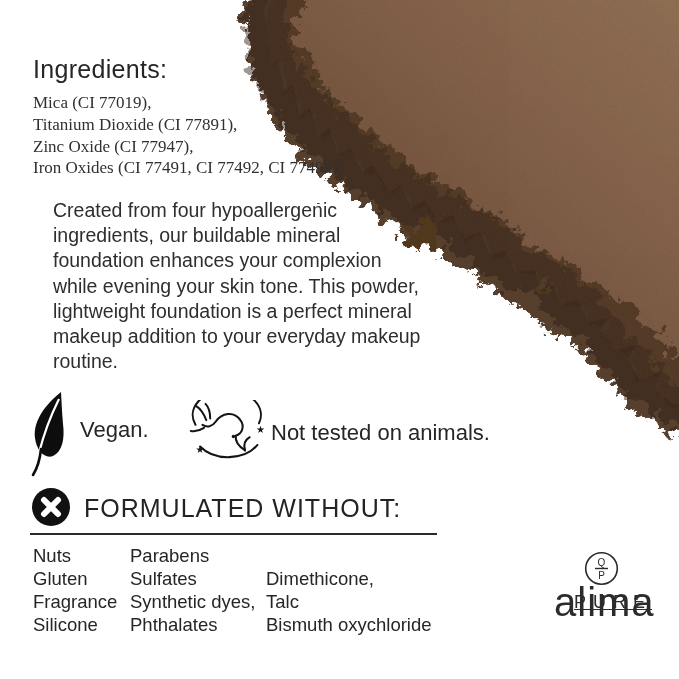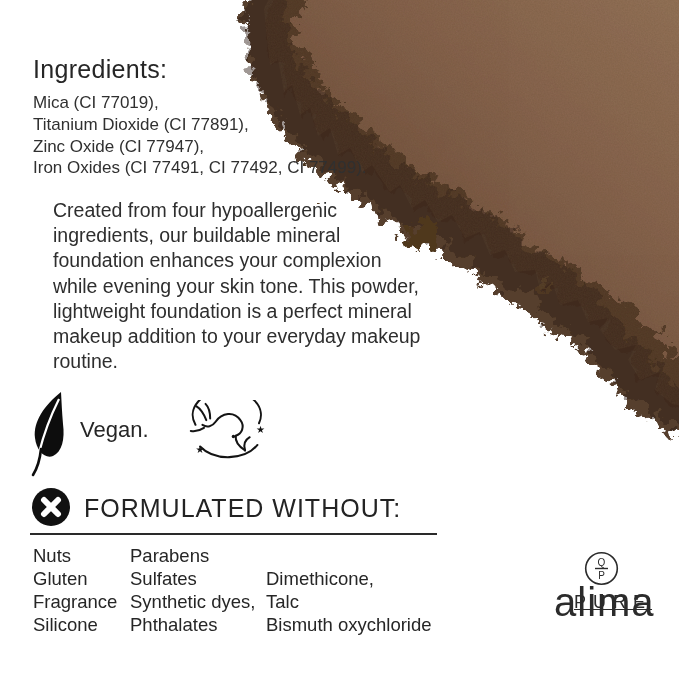--- a/index.html
+++ b/index.html
@@ -5,21 +5,21 @@
   html,body{margin:0;padding:0;background:#fff;}
   #canvas{
     position:relative;width:679px;height:649px;background:#ffffff;
     overflow:hidden;font-family:"Liberation Sans",sans-serif;color:#2e2e2e;padding-left:34px;
   }
   .abs{position:absolute;}
   
   #powder-svg{position:absolute;left:0;top:0;width:679px;height:679px;pointer-events:none;}
   
   .ingredients-heading{left:33px;top:55px;font-size:25px;color:#262626;letter-spacing:.3px;}
-  .ingredients-list{left:33px;top:92px;font-size:17px;line-height:21.8px;color:#303030;}
+  .ingredients-list{left:33px;top:92px;font-size:17px;line-height:21.8px;color:#303030;font-family:Liberation Serif, serif;}
   
   .description{left:33px;top:198px;width:372px;font-size:19.5px;line-height:25.2px;color:#2e2e2e;margin-left:20px;}
   
   .leaf-wrap{left:30px;top:391px;width:42px;height:86px;}
   .vegan-label{left:80px;top:417px;font-size:22px;color:#262626;}
   .bunny-wrap{left:189px;top:400px;width:78px;height:62px;}
   .nottested-label{left:271px;top:420px;font-size:22px;color:#262626;}
   
   .fw-icon{left:31px;top:487px;width:40px;height:40px;}
   .fw-heading{left:84px;top:494px;font-size:25px;letter-spacing:1px;color:#232323;}
@@ -113,20 +113,21 @@
       <path d="M27,24 C27,14 25,9 21,5"></path>
       <path d="M17,32 C23,36 30,34 34,28 C42,16 58,14 66,26 C72,34 68,44 60,46"></path>
       <path d="M19,36 C13,40 8,41 2,40"></path>
       <path d="M60,46 C59,54 64,60 72,65"></path>
       <path d="M72,65 C69,56 73,51 78,48"></path>
     </g>
     <circle cx="57" cy="47" r="2.2" fill="#141414"></circle>
     <text x="86" y="42" font-size="13" fill="#141414" font-family="Liberation Sans, sans-serif">★</text>
     <text x="8" y="68" font-size="13" fill="#141414" font-family="Liberation Sans, sans-serif">★</text>
   </svg>
+  <div class="abs nottested-label">Not tested on animals.</div>
 
   <svg class="abs fw-icon" viewBox="0 0 40 40" xmlns="http://www.w3.org/2000/svg">
     <circle cx="20" cy="20" r="19" fill="#111111"></circle>
     <path d="M13,13 L27,27 M27,13 L13,27" stroke="#ffffff" stroke-width="6" stroke-linecap="round"></path>
   </svg>
   <div class="abs fw-heading">FORMULATED WITHOUT:</div>
   <div class="abs fw-divider"></div>
 
   <div class="abs fw-columns">
     <div class="fw-col fw-col-1">

